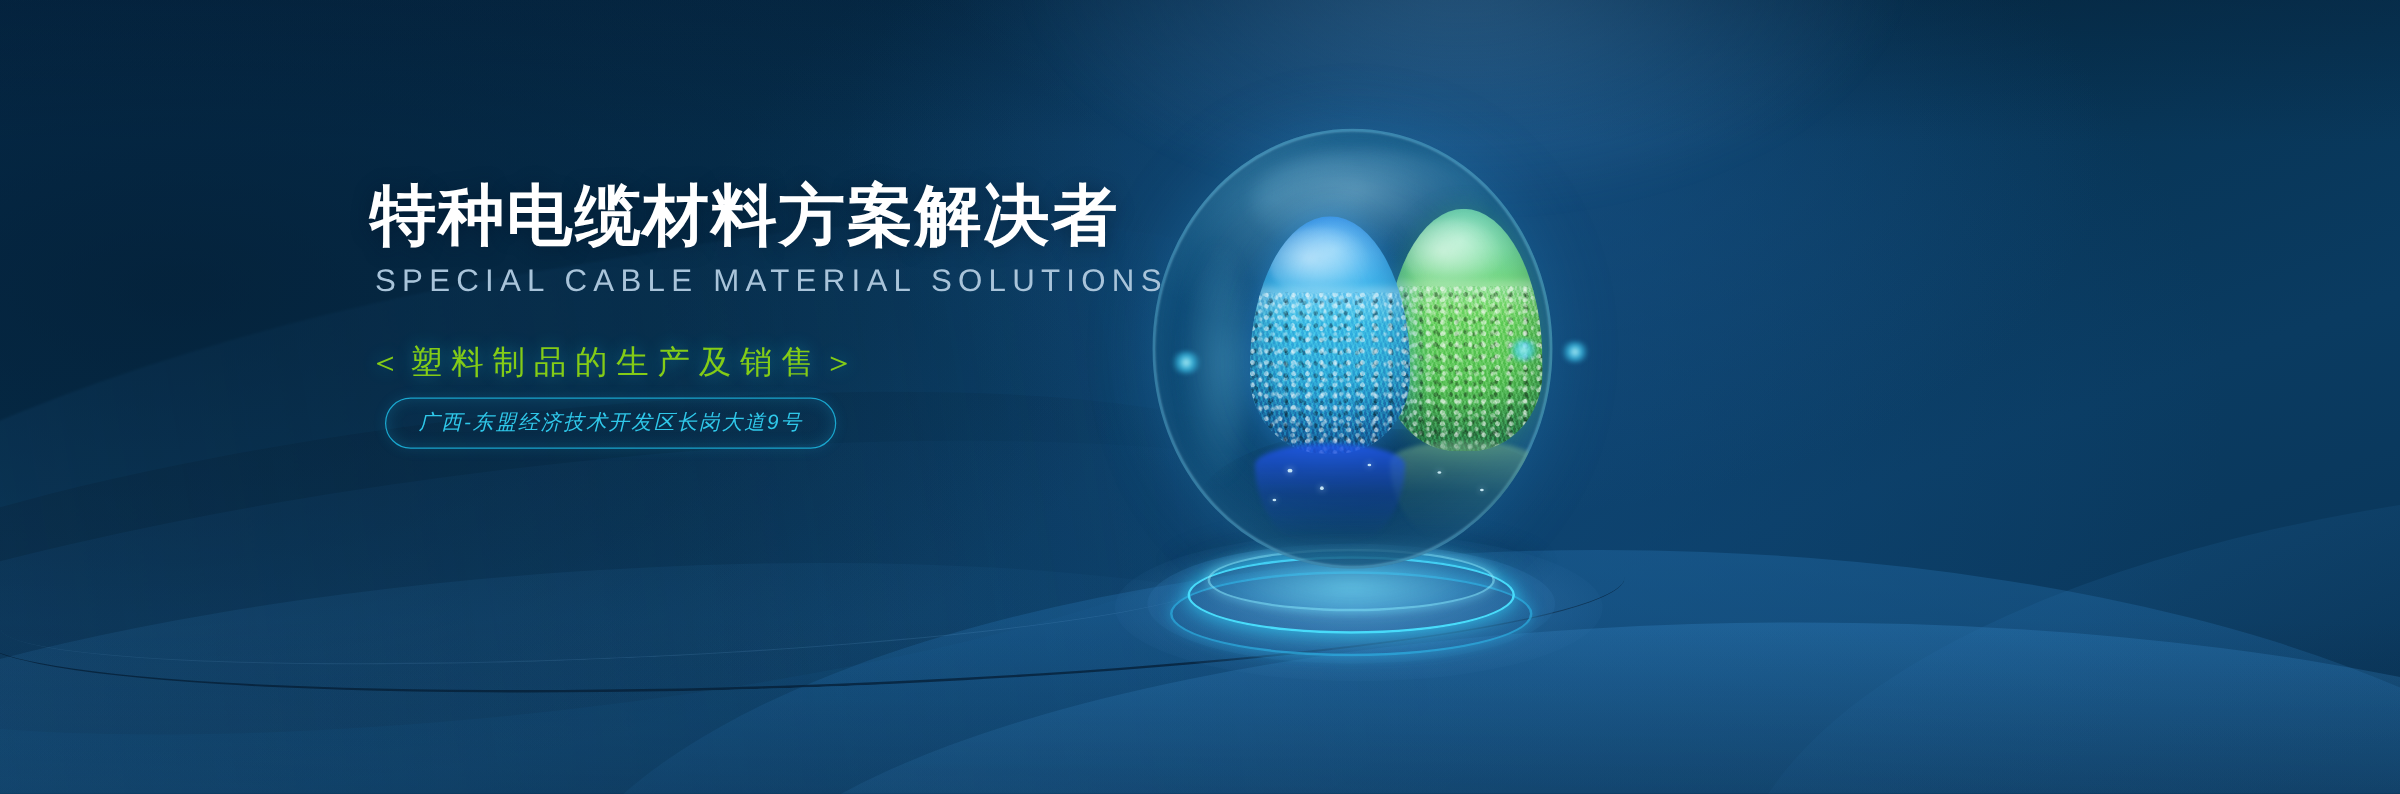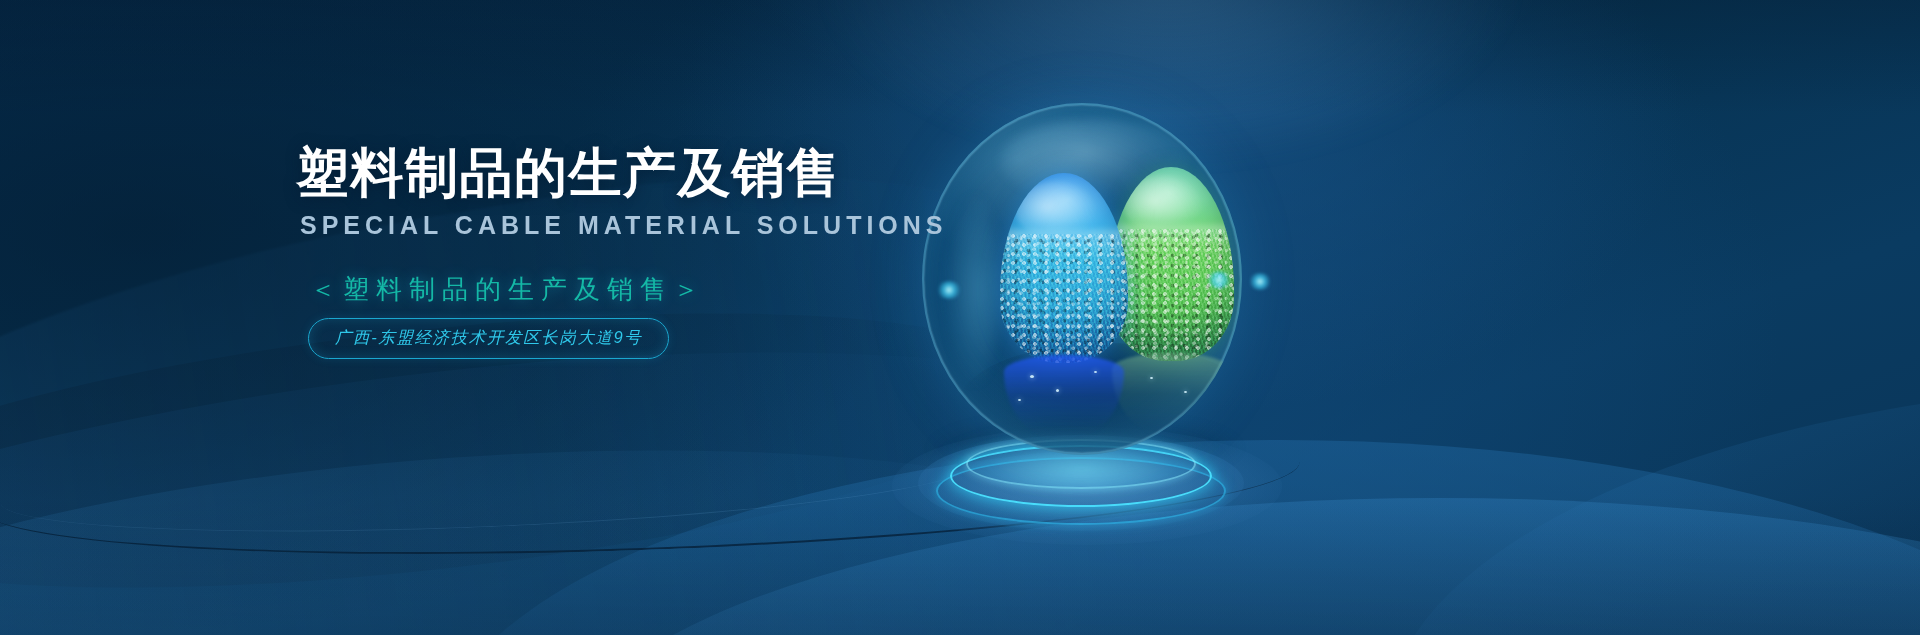--- a/index.html
+++ b/index.html
@@ -86,26 +86,26 @@
   .headline{
     position:absolute; left:296px; top:146px;
     font-size:53px; font-weight:bold; color:#ffffff;
     letter-spacing:1.5px; line-height:1;
     white-space:nowrap;
     text-shadow:0 2px 14px rgba(0,22,44,.55);
   }
   .subhead{
     position:absolute; left:300px; top:211px;
     font-size:25px; color:#a9c4da; letter-spacing:5.0px;
-    white-space:nowrap; font-weight:700;text-align:center;
+    white-space:nowrap; font-weight:400;text-align:center;
   }
   .tagline{
-    position:absolute; left:308px; top:272px;
+    position:absolute; left:293px; top:272px;
     width:400px; text-align:center;
-    font-size:26px; color:#14b8a6; letter-spacing:7px;
+    font-size:26px; color:#84cc16; letter-spacing:7px;
     white-space:nowrap;
     text-shadow:0 0 14px rgba(24,196,230,.45);
   }
   .addr-wrap{
     position:absolute; left:308px; top:318px;
     width:400px; display:flex; 
   }
   .addr{
     display:inline-block;
     padding:8px 26px 9px;
@@ -338,21 +338,21 @@
       <div class="ball-spec-left"></div>
     </div>
     <div class="ball-rim"></div>
 
     <div class="gdot gd1"></div>
     <div class="gdot gd2"></div>
     <div class="gdot gd3"></div>
   </div>
 
   <div class="textblock">
-    <div class="headline">塑料制品的生产及销售</div>
+    <div class="headline">特种电缆材料方案解决者</div>
 
     <div class="subhead">SPECIAL CABLE MATERIAL SOLUTIONS</div>
 
     <div class="tagline">＜塑料制品的生产及销售＞</div>
 
     <div class="addr-wrap">
       <span class="addr">广西-东盟经济技术开发区长岗大道9号</span>
     </div>
   </div>
 

